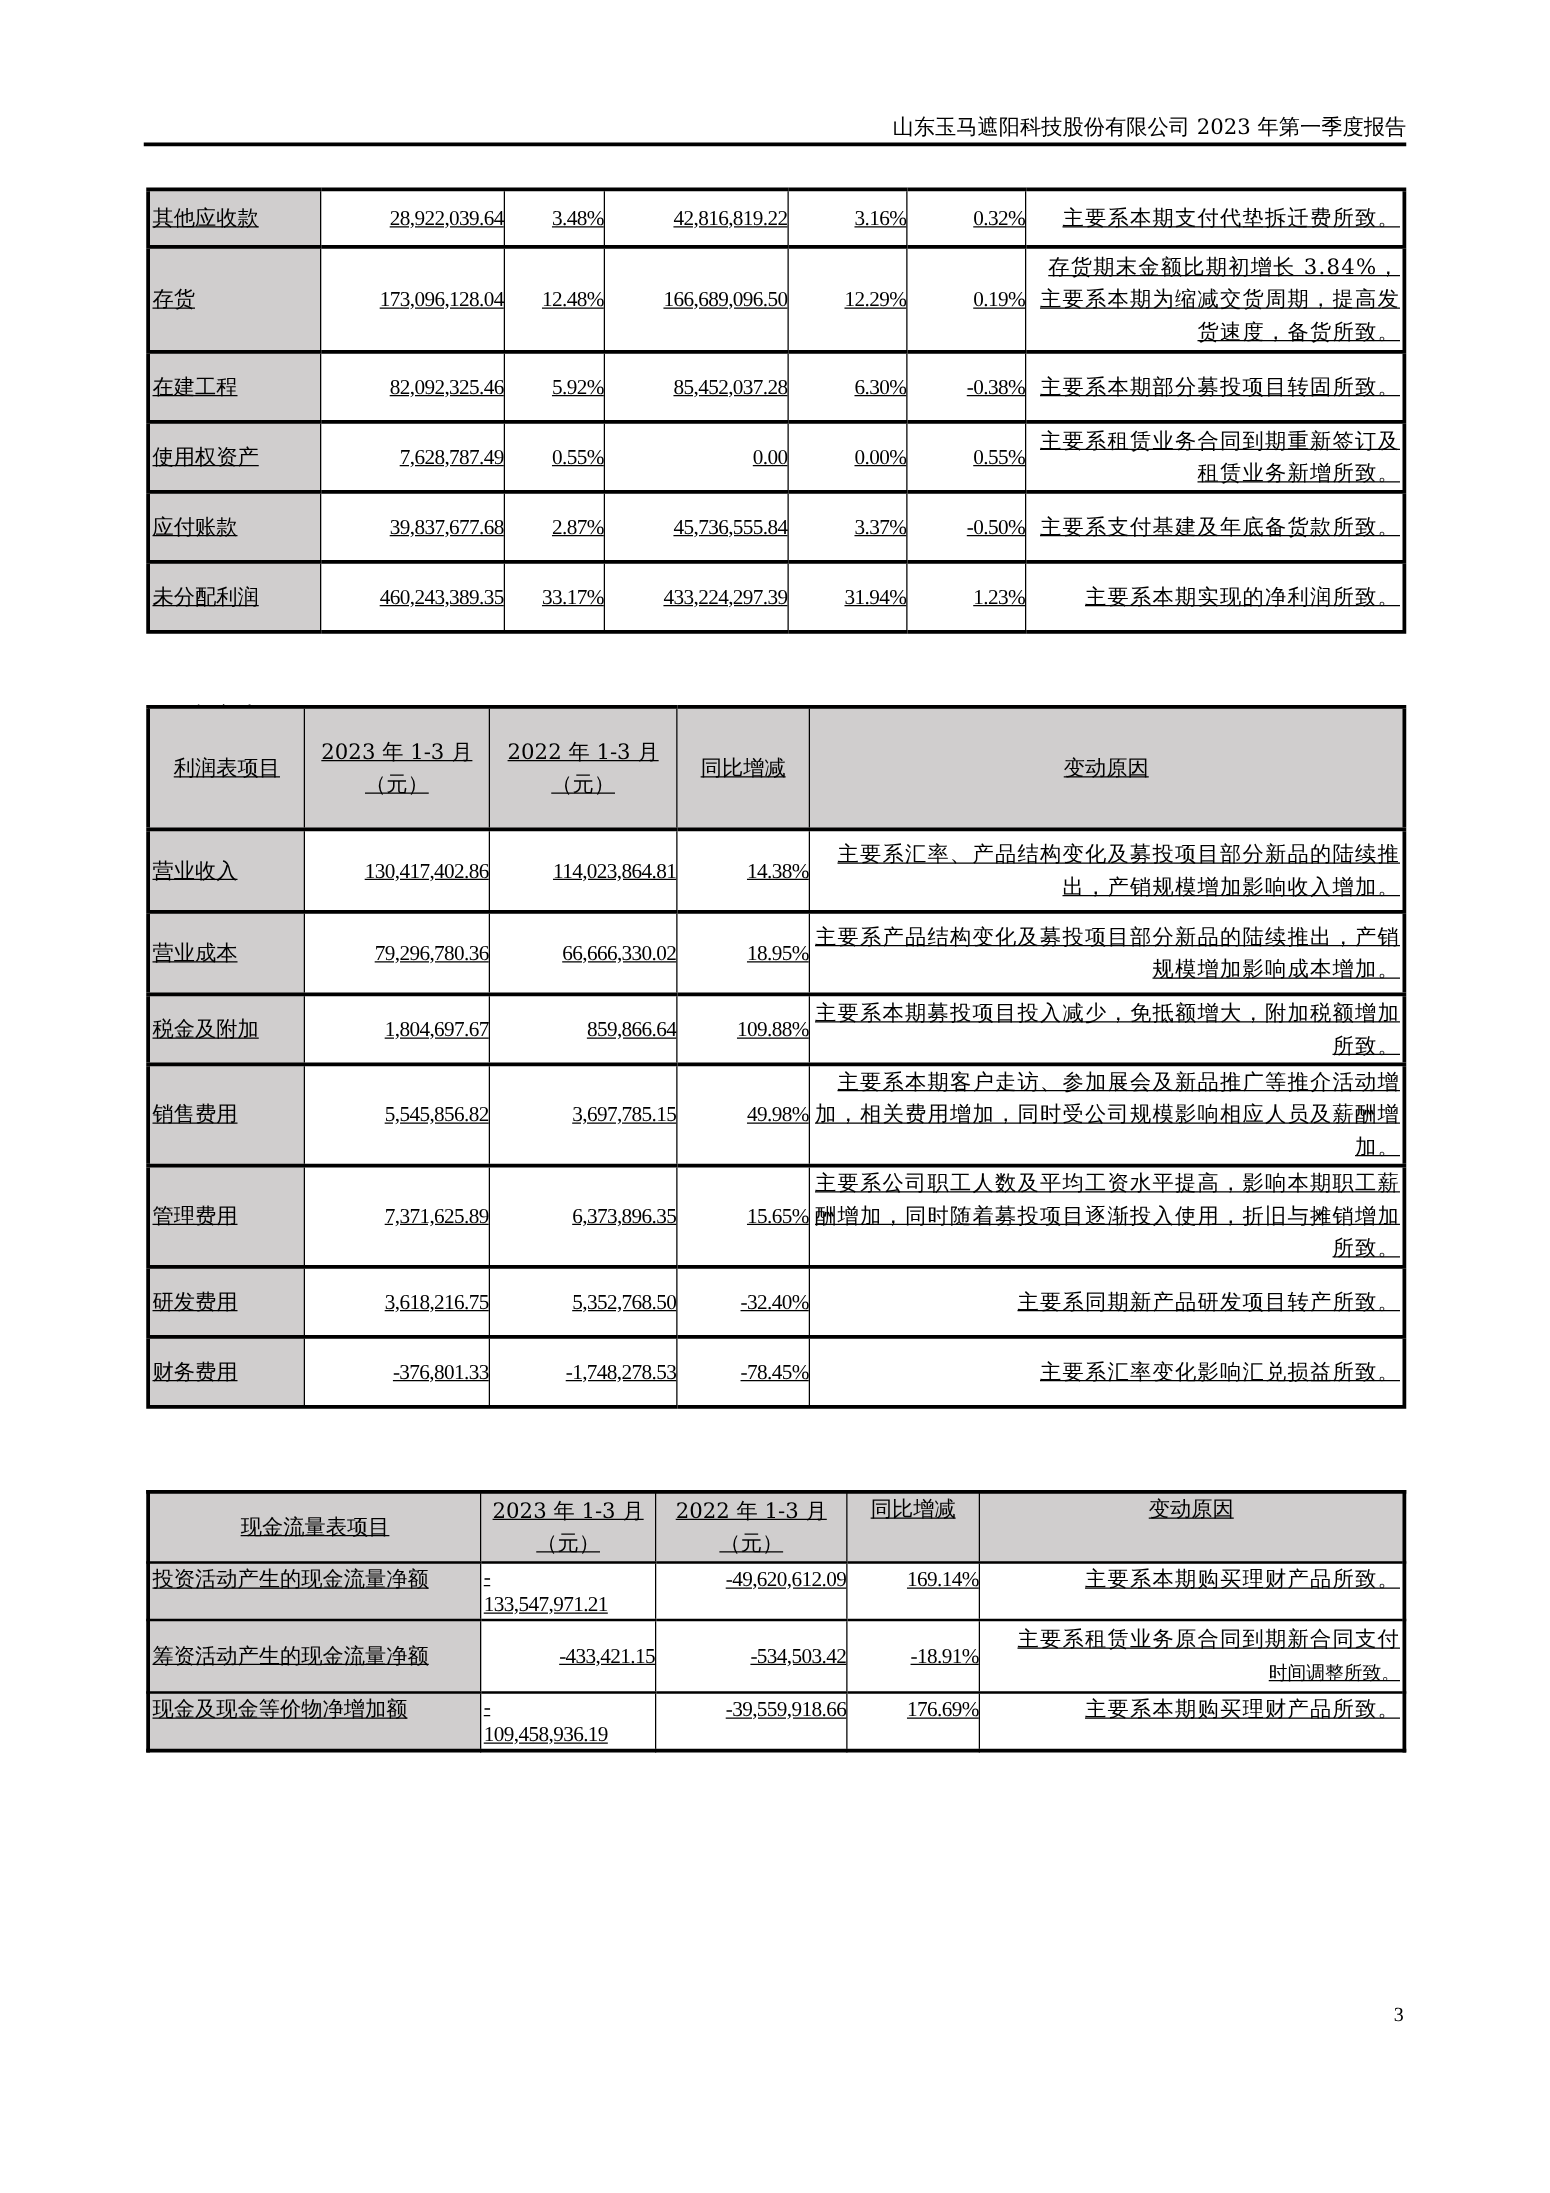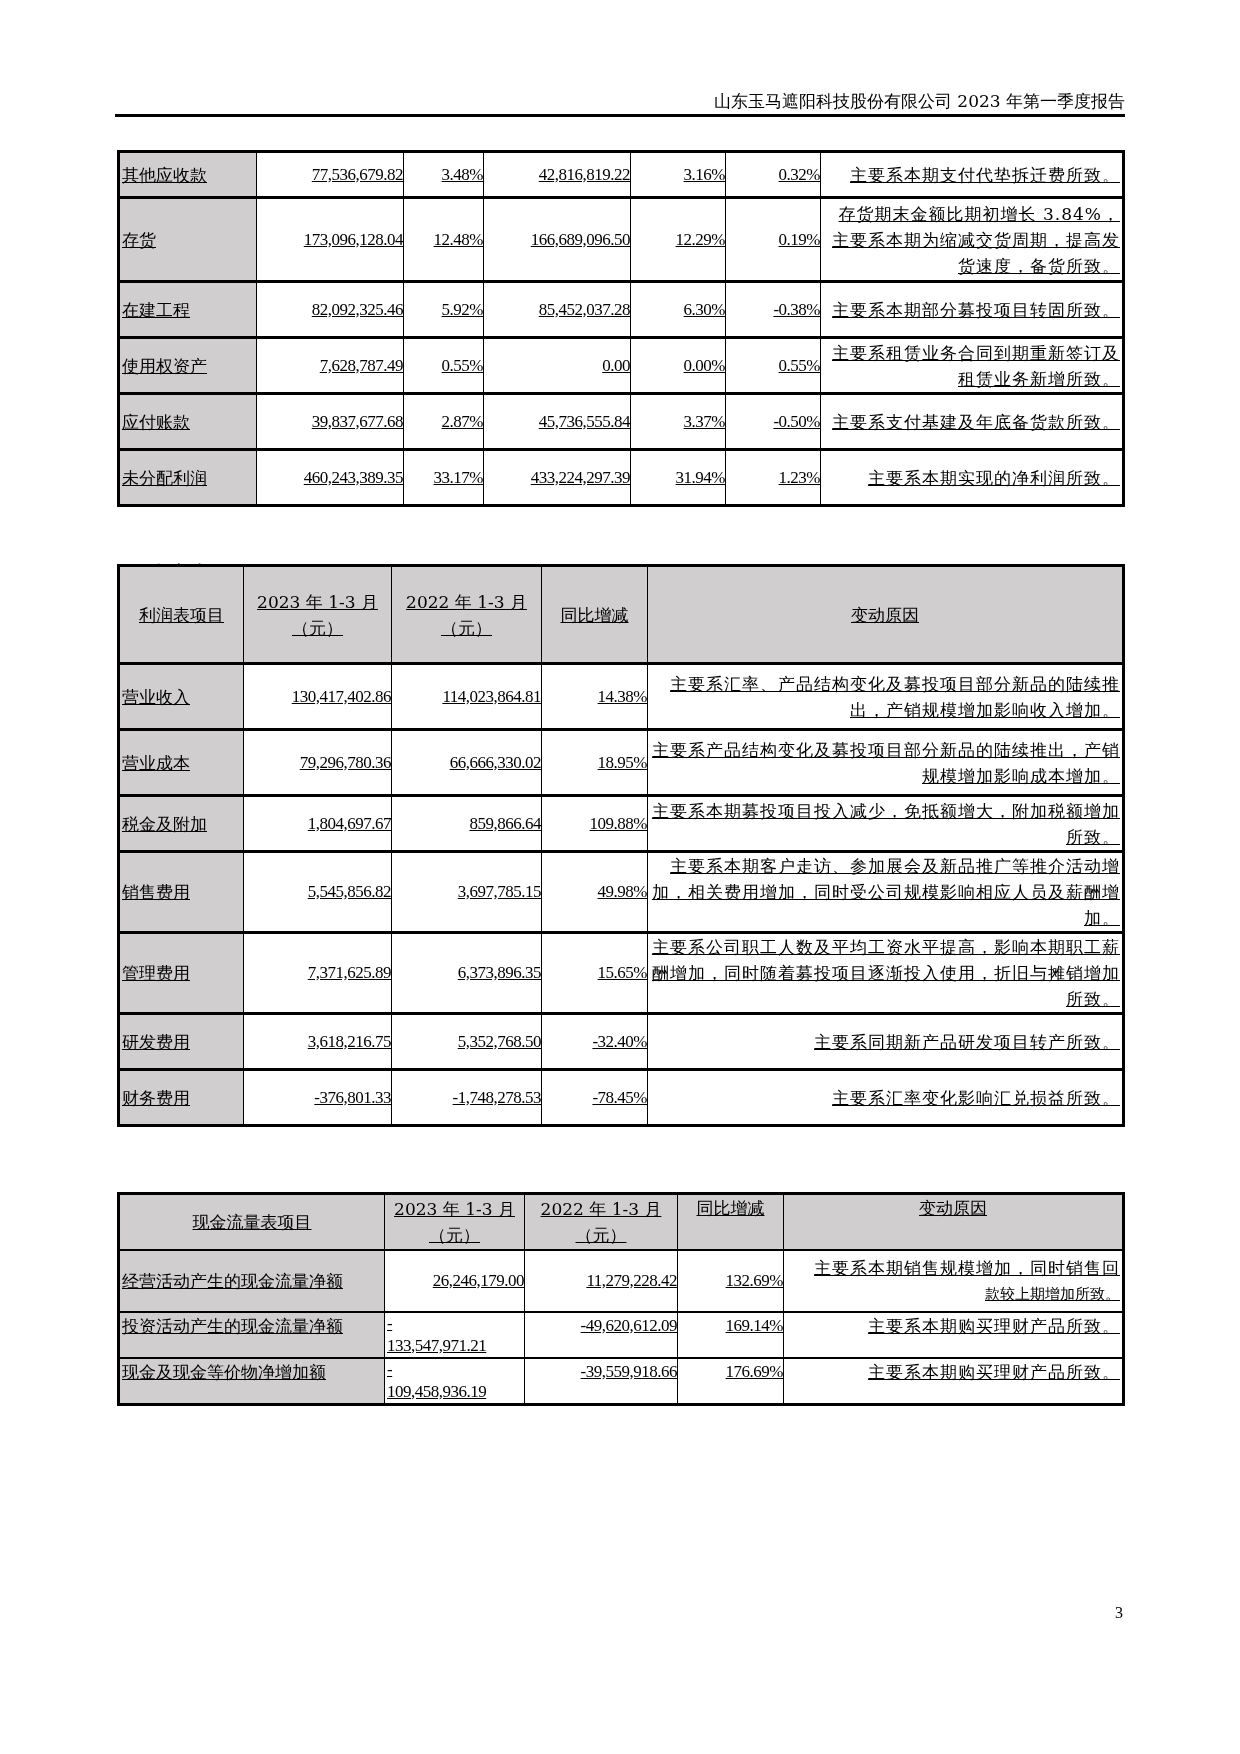--- a/index.html
+++ b/index.html
@@ -34,21 +34,21 @@
       <col style="width:147px">
       <col style="width:80px">
       <col style="width:147px">
       <col style="width:95px">
       <col style="width:95px">
       <col style="width:303px">
   </colgroup>
   <tbody>
       <tr style="height:46px">
     <td class="label">其他应收款</td>
-    <td class="num">77,536,679.82</td>
+    <td class="num">28,922,039.64</td>
     <td class="num">3.48%</td>
     <td class="num">42,816,819.22</td>
     <td class="num">3.16%</td>
     <td class="num">0.32%</td>
     <td class="reason">主要系本期支付代垫拆迁费所致。</td>
   </tr>
   <tr style="height:84px">
     <td class="label">存货</td>
     <td class="num">173,096,128.04</td>
     <td class="num">12.48%</td>
@@ -177,42 +177,42 @@
       <col style="width:340px">
   </colgroup>
   <tbody>
       <tr style="height:56px">
     <td class="hdr">现金流量表项目</td>
     <td class="hdr">2023 年 1-3 月（元）</td>
     <td class="hdr">2022 年 1-3 月（元）</td>
     <td class="hdr top-align">同比增减</td>
     <td class="hdr top-align">变动原因</td>
   </tr>
-  <tr style="height:62px">
-    <td class="label">经营活动产生的现金流量净额</td>
-    <td class="num">26,246,179.00</td>
-    <td class="num">11,279,228.42</td>
-    <td class="num">132.69%</td>
-    <td class="reason">
-      <span class="cf-reason-top">主要系本期销售规模增加，同时销售回</span>
-      <span class="cf-reason-bottom">款较上期增加所致。</span>
-    </td>
-  </tr>
   <tr style="height:46px">
     <td class="label top-align">投资活动产生的现金流量净额</td>
     <td class="num" style="text-align:left;">
       <span style="display:block; line-height:22px;">-</span>
       <span style="display:block; line-height:22px;">133,547,971.21</span>
     </td>
     <td class="num top-align">-49,620,612.09</td>
     <td class="num top-align">169.14%</td>
     <td class="reason top-align">
       <span class="cf-reason-top" style="padding-left:4px;">主要系本期购买理财产品所致。</span>
     </td>
   </tr>
+  <tr style="height:58px">
+    <td class="label">筹资活动产生的现金流量净额</td>
+    <td class="num">-433,421.15</td>
+    <td class="num">-534,503.42</td>
+    <td class="num">-18.91%</td>
+    <td class="reason">
+      <span class="cf-reason-top">主要系租赁业务原合同到期新合同支付</span>
+      <span class="cf-reason-bottom">时间调整所致。</span>
+    </td>
+  </tr>
   <tr style="height:46px">
     <td class="label top-align">现金及现金等价物净增加额</td>
     <td class="num" style="text-align:left;">
       <span style="display:block; line-height:22px;">-</span>
       <span style="display:block; line-height:22px;">109,458,936.19</span>
     </td>
     <td class="num top-align">-39,559,918.66</td>
     <td class="num top-align">176.69%</td>
     <td class="reason top-align">
       <span class="cf-reason-top" style="padding-left:4px;">主要系本期购买理财产品所致。</span>

